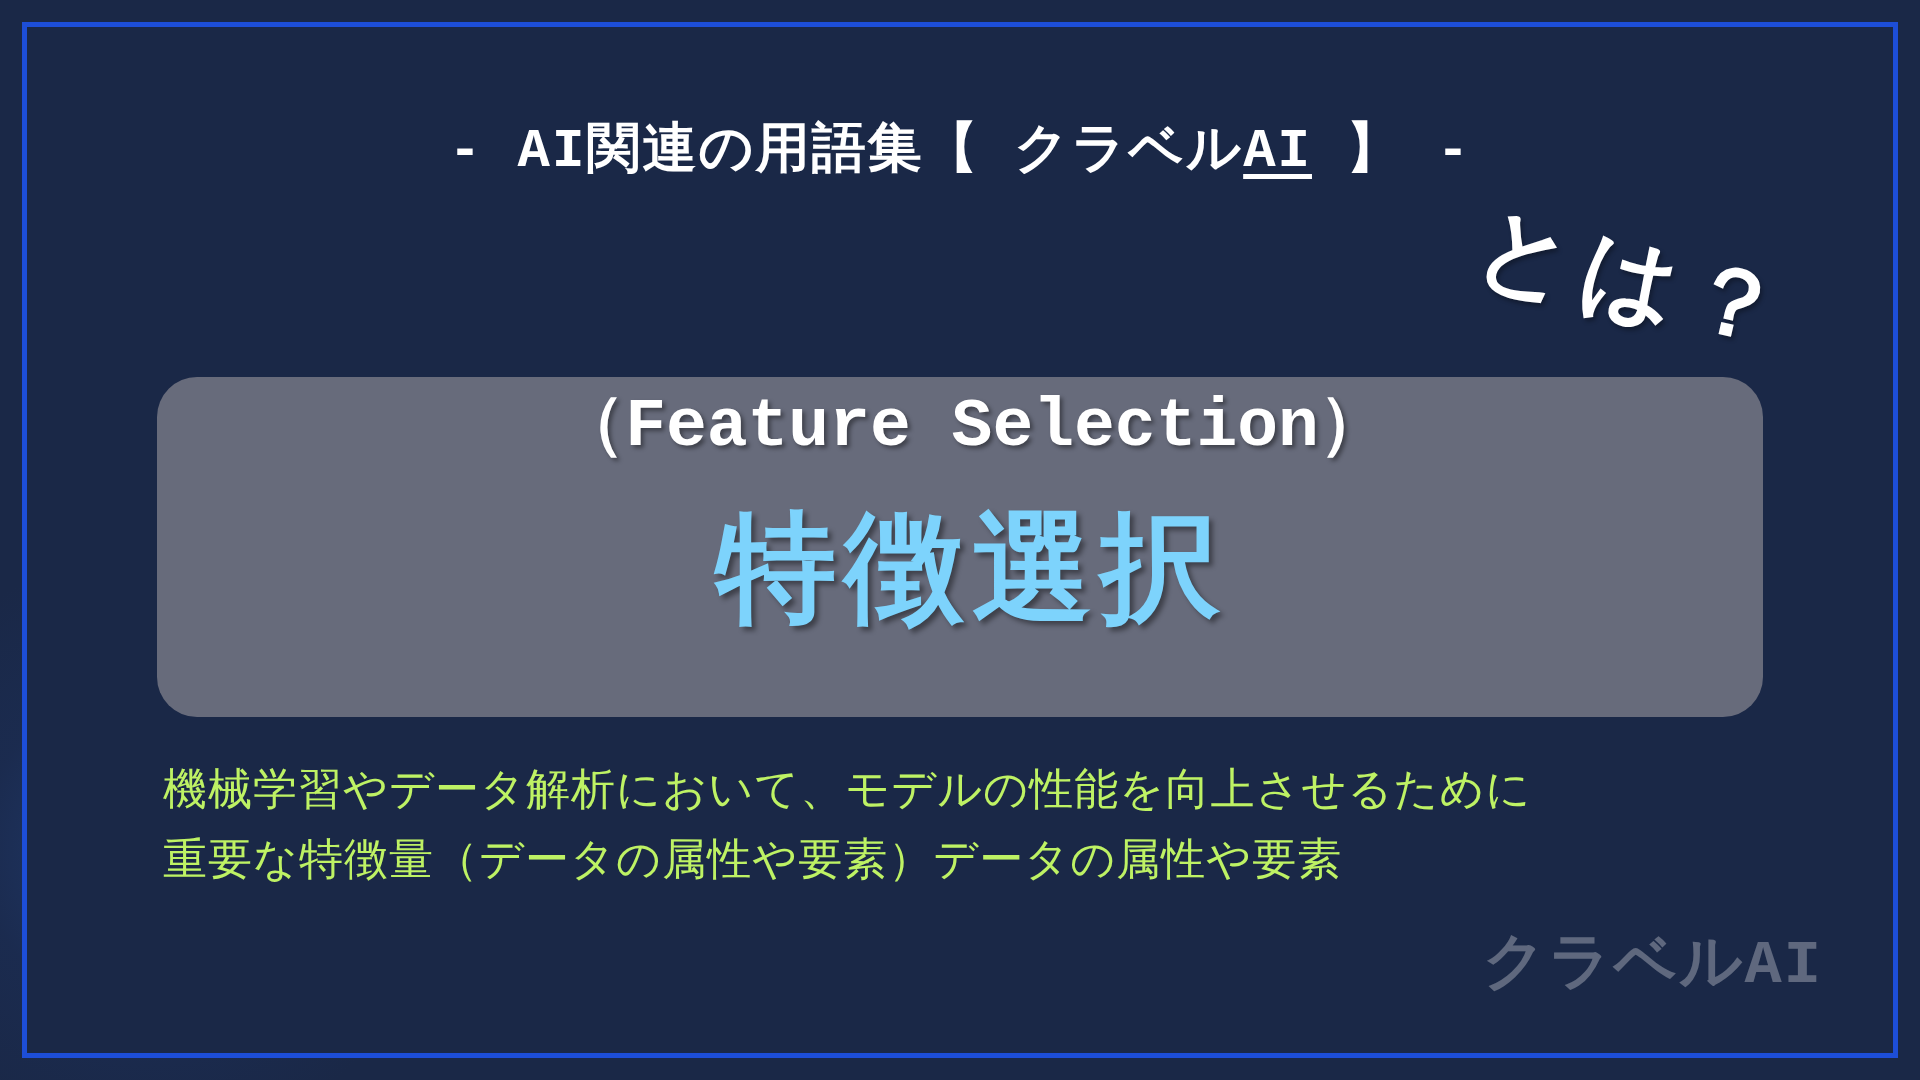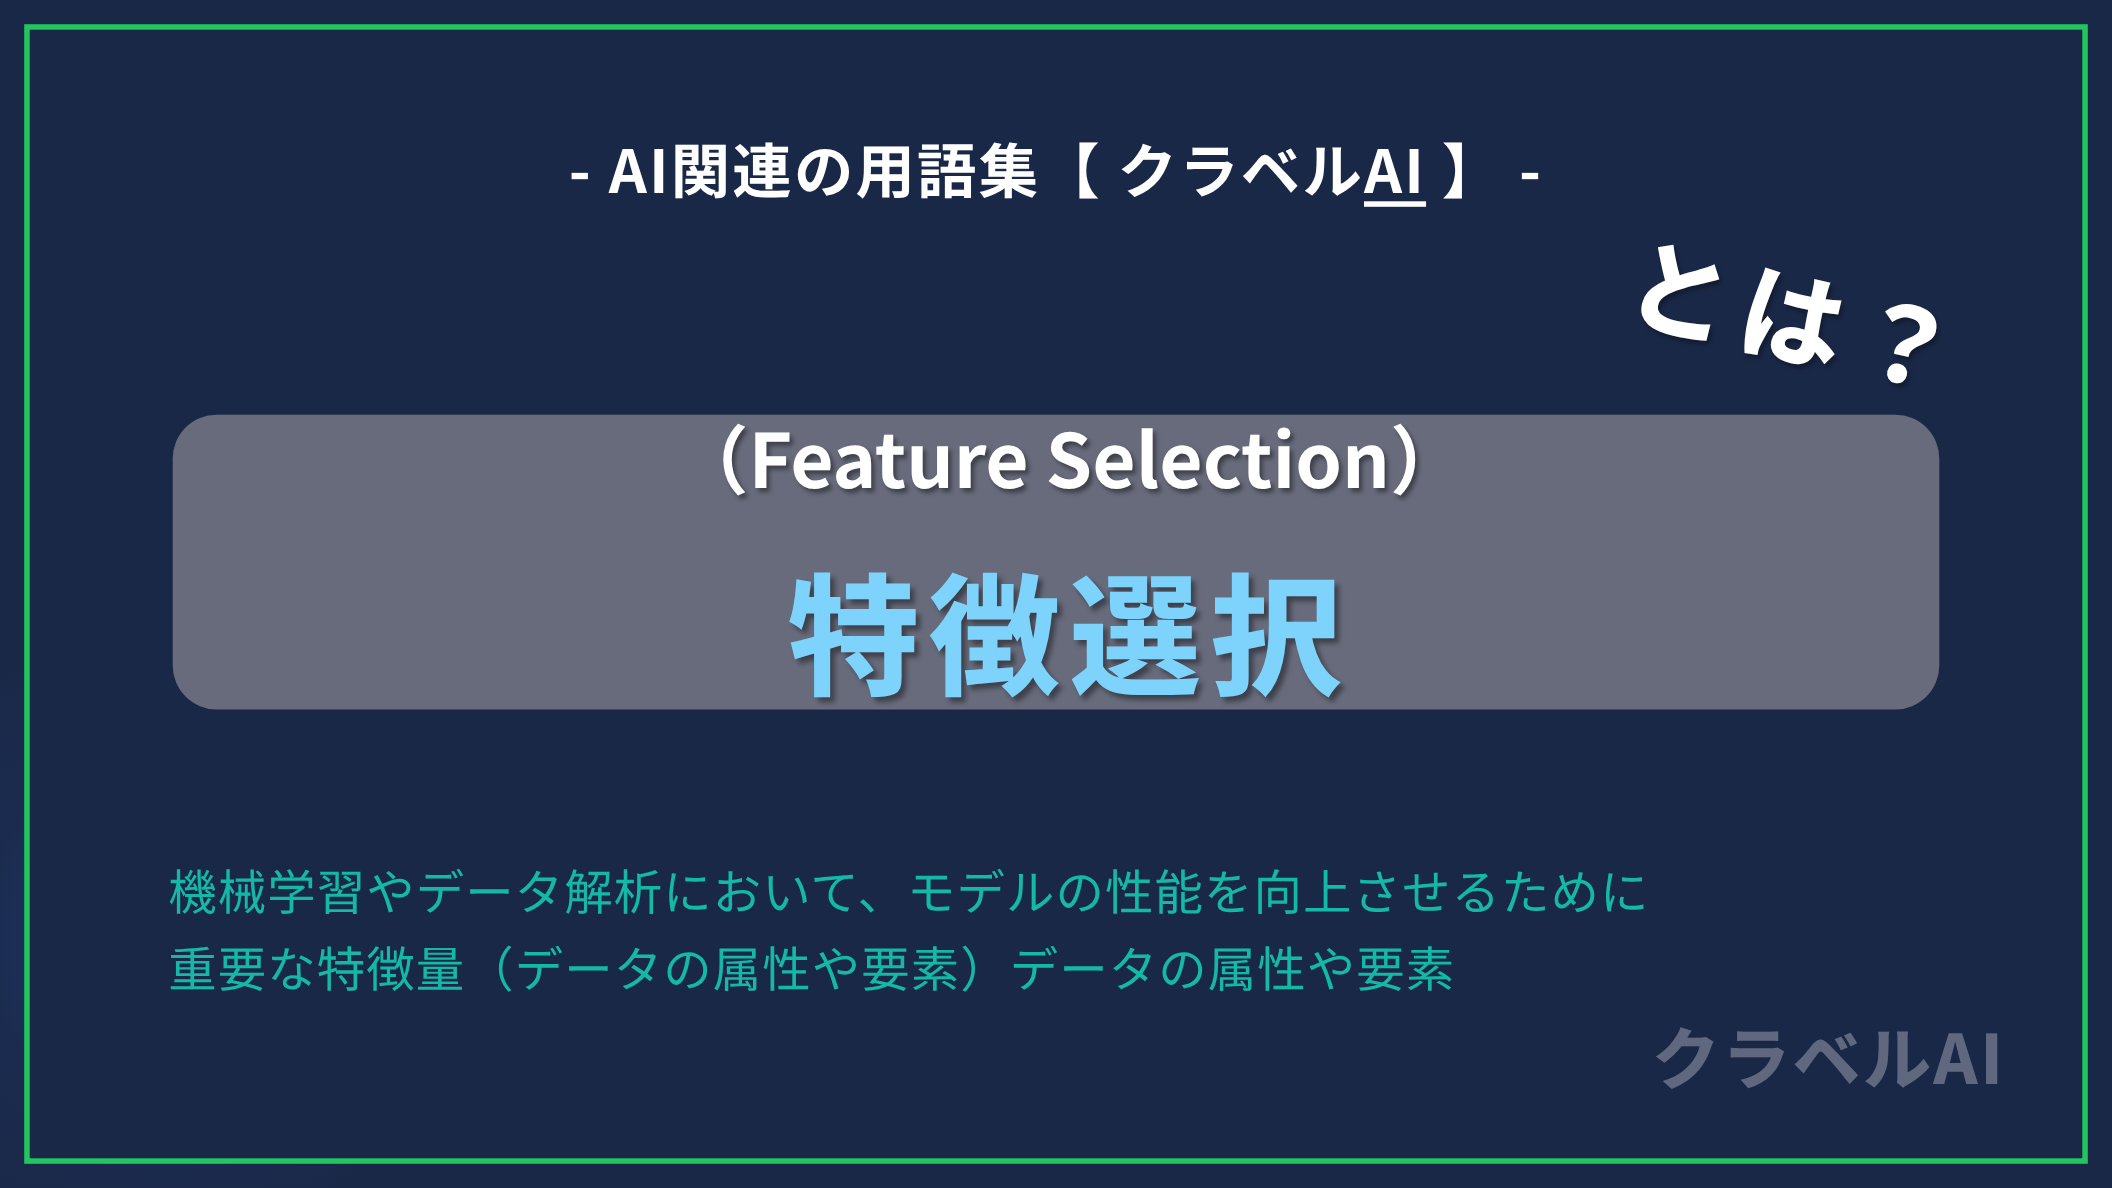--- a/index.html
+++ b/index.html
@@ -16,22 +16,23 @@
       overflow: hidden;
       position: relative;
     }
     
     .outer-frame {
       position: absolute;
       top: 22px;
       left: 22px;
       right: 22px;
       bottom: 22px;
-      border: 5px solid #22c55e;
+      border: 5px solid #1d4ed8;
       background: #1a2847;
+      font-family: Liberation Mono, monospace;
     }
     
     .bg-decoration-left {
       position: absolute;
       left: -150px;
       top: 550px;
       width: 600px;
       height: 600px;
       background: radial-gradient(circle, rgba(45, 90, 175, 0.4) 0%, rgba(30, 55, 110, 0.2) 40%, transparent 70%);
       pointer-events: none;
@@ -75,27 +76,26 @@
     .header-ai {
       text-decoration: underline;
       text-underline-offset: 8px;
     }
     
     .content-box {
       position: absolute;
       top: 350px;
       left: 130px;
       right: 130px;
-      height: 268px;
+      height: 340px;
       background: rgba(130, 130, 140, 0.75);
       border-radius: 40px;
       display: flex;
       flex-direction: column;
       align-items: center;
-      justify-content: center;
       gap: 20px;
       padding-left: 24px;
     }
     
     .subtitle {
       color: #ffffff;
       font-size: 68px;
       font-weight: 700;
       text-shadow: 3px 3px 4px rgba(0,0,0,0.4);
     }
@@ -117,28 +117,27 @@
       font-weight: 800;
       transform: rotate(13deg);
       text-shadow: 3px 3px 4px rgba(0,0,0,0.3);
       letter-spacing: 10px;
       z-index: 10;
     }
     
     .description {
       position: absolute;
       top: 730px;
-      left: 126px;
+      left: 136px;
       right: 135px;
-      color: #14b8a6;
+      color: #bef264;
       font-size: 44px;
       font-weight: 400;
       line-height: 1.6;
       letter-spacing: 1px;
-      margin-top: 16px;
     }
     
     .brand-footer {
       position: absolute;
       bottom: 50px;
       right: 70px;
     }
     
     .brand-name {
       color: rgba(255, 255, 255, 0.3);

